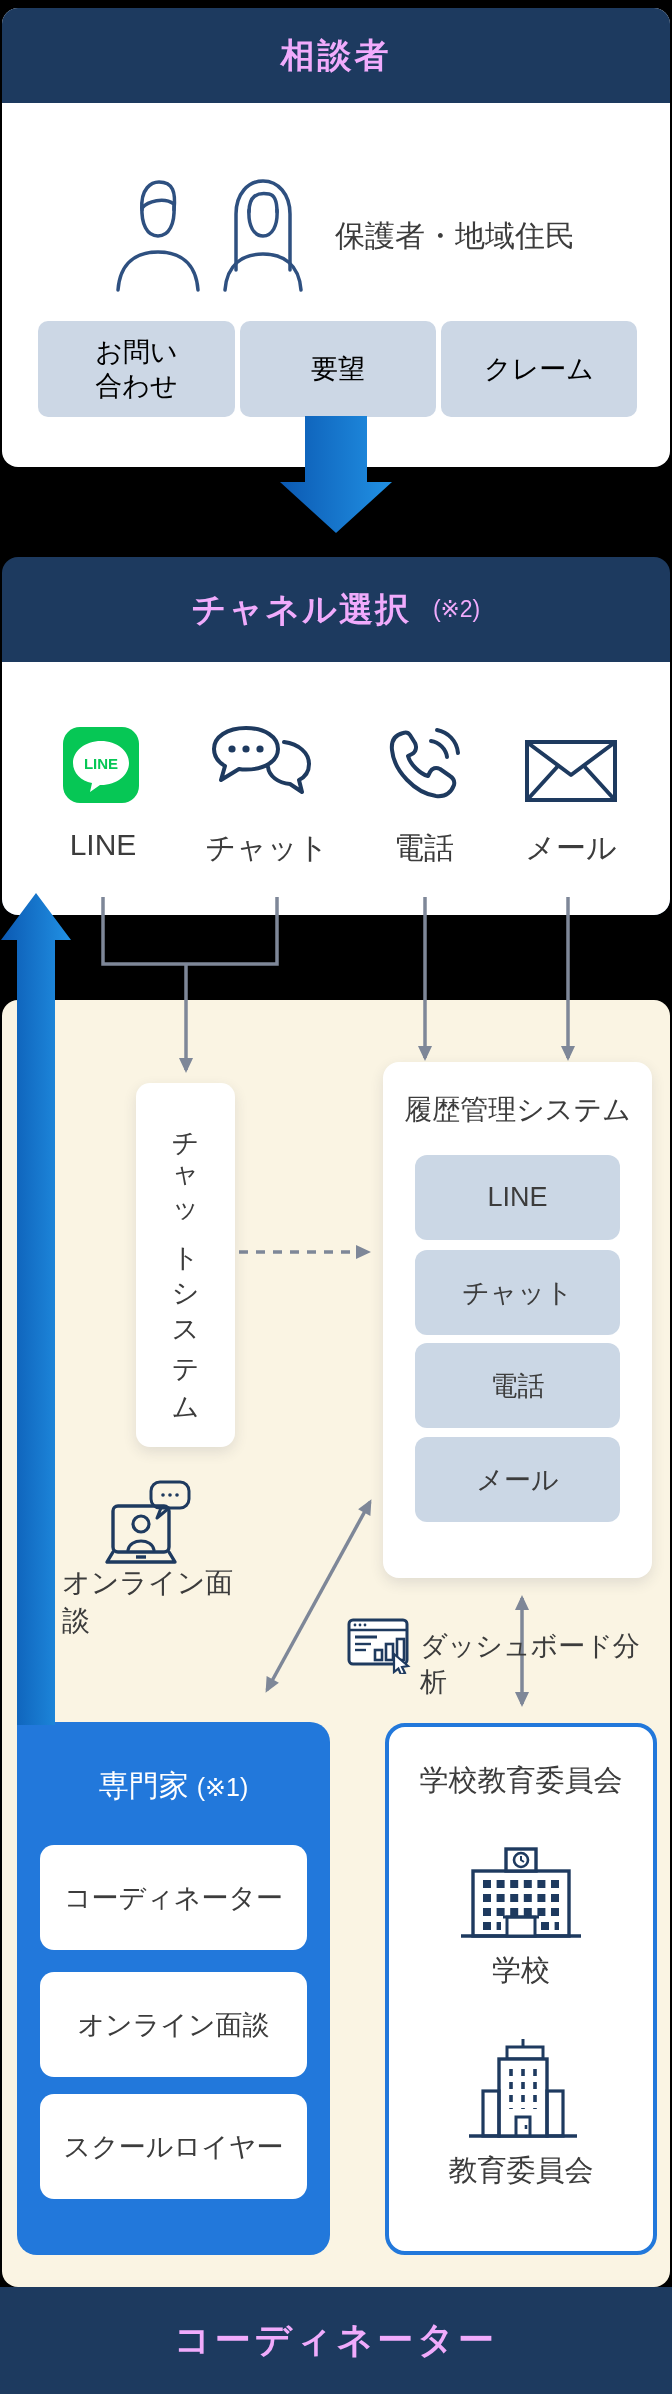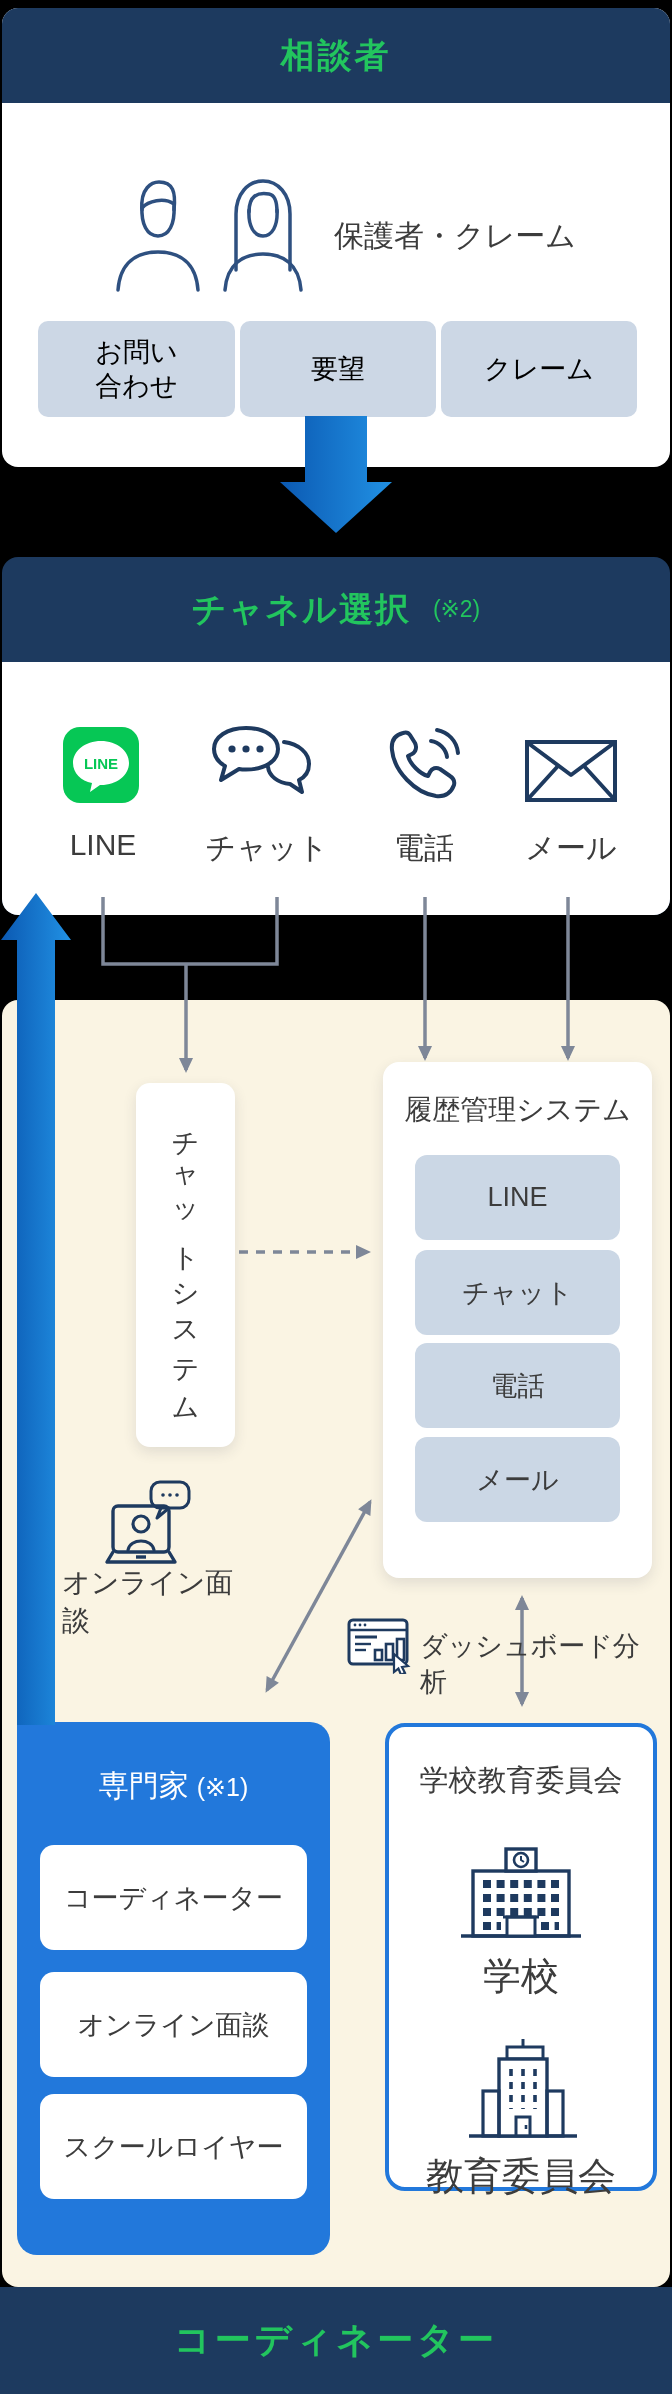--- a/index.html
+++ b/index.html
@@ -4,21 +4,21 @@
 <style>
   html,body{margin:0;padding:0;background:#000;}
   #canvas{position:relative;width:672px;height:2394px;background:#000;overflow:hidden;
           font-family:"Liberation Sans","DejaVu Sans",sans-serif;}
   .abs{position:absolute;}
   .card{background:#fff;border-radius:16px;}
   .shadow{box-shadow:0 5px 14px rgba(40,50,70,0.12);}
   .navy{background:#1D3A5F;}
   .center{display:flex;align-items:center;justify-content:center;}
   .txt{color:#3C3C3C;}
-  .white-txt{color:#22c55e;}
+  .white-txt{color:#f0abfc;}
   
   #sec1{left:2px;top:8px;width:668px;height:459px;}
   #sec1-header{left:0;top:0;width:668px;height:95px;border-radius:16px 16px 0 0;
                font-size:34px;font-weight:bold;letter-spacing:3px;}
   .chip{background:#CCD7E5;border-radius:10px;font-size:27px;line-height:34px;text-align:center;}
   
   .grad-right{fill:url(#bluegrad);}
   
   #sec2{left:2px;top:557px;width:668px;height:358px;border-radius:16px;}
   #sec2-title{left:0;top:0;width:668px;height:105px;display:flex;align-items:center;justify-content:center;gap:22px;}
@@ -35,24 +35,24 @@
   #history{left:383px;top:1062px;width:269px;height:516px;}
   #history .title{font-size:28px;font-family:Liberation Mono, monospace;}
   .hchip{left:32px;width:205px;height:85px;background:#CBD7E5;border-radius:12px;font-size:27px;}
   
   #experts{left:17px;top:1722px;width:313px;height:533px;background:#2278DB;border-radius:0 20px 20px 20px;}
   #experts .title{display:flex;align-items:baseline;justify-content:center;gap:8px;color:#fff;}
   #experts .title .big{font-size:30px;}
   #experts .title .note{font-size:25px;}
   .echip{left:23px;width:267px;height:105px;background:#fff;border-radius:14px;font-size:27px;}
   
-  #board{left:385px;top:1723px;width:272px;height:468px;background:#fff;
+  #board{left:385px;top:1723px;width:272px;height:532px;background:#fff;
          border:4px solid #2278DB;border-radius:20px;box-sizing:border-box;}
   #board .title{font-size:29px;}
-  .b-label{font-size:38px;text-align:center;}
+  .b-label{font-size:29px;text-align:center;}
   
   #callback-label{left:17px;top:1240px;width:38px;height:390px;color:#fff;
                   font-size:26px;font-weight:bold;letter-spacing:4px;}
   
   #footer{left:0;top:2287px;width:672px;height:107px;font-size:36px;font-weight:bold;letter-spacing:4px;}
   svg{display:block;}
   .lineart{stroke:#2E5080;stroke-width:3.5;fill:none;stroke-linecap:round;stroke-linejoin:round;}
   .dkline{stroke:#1E3A5F;stroke-width:3.2;fill:none;stroke-linecap:round;stroke-linejoin:round;}
 </style>
 </head>
@@ -76,21 +76,21 @@
 
     <div class="abs" style="left:211px;top:162px;width:100px;height:122px;">
       <svg width="100" height="122" viewBox="0 0 100 122">
         <path class="lineart" d="M23,100 L23,44 C23,24 35,11 50,11 C65,11 77,24 77,44 L77,100"></path>
         <path class="lineart" d="M36,42 C36,26 44,22 56,24 C62,25 64,32 64,42"></path>
         <path class="lineart" d="M36,40 C35,56 41,66 50,66 C59,66 65,56 64,40"></path>
         <path class="lineart" d="M12,120 C14,94 30,84 50,84 C70,84 86,94 88,120"></path>
       </svg>
     </div>
 
-    <div class="abs center txt" style="left:328px;top:206px;width:250px;height:44px;font-size:30px;">保護者・クレーム</div>
+    <div class="abs center txt" style="left:328px;top:206px;width:250px;height:44px;font-size:30px;">保護者・地域住民</div>
 
     <div class="abs chip center" style="left:238px;top:313px;width:196px;height:96px;">要望</div>
     <div class="abs chip center" style="left:36px;top:313px;width:197px;height:96px;">
       <div>
         <div>お問い</div>
         <div>合わせ</div>
       </div>
     </div>
     <div class="abs chip center" style="left:439px;top:313px;width:196px;height:96px;">クレーム</div>
   </div>

